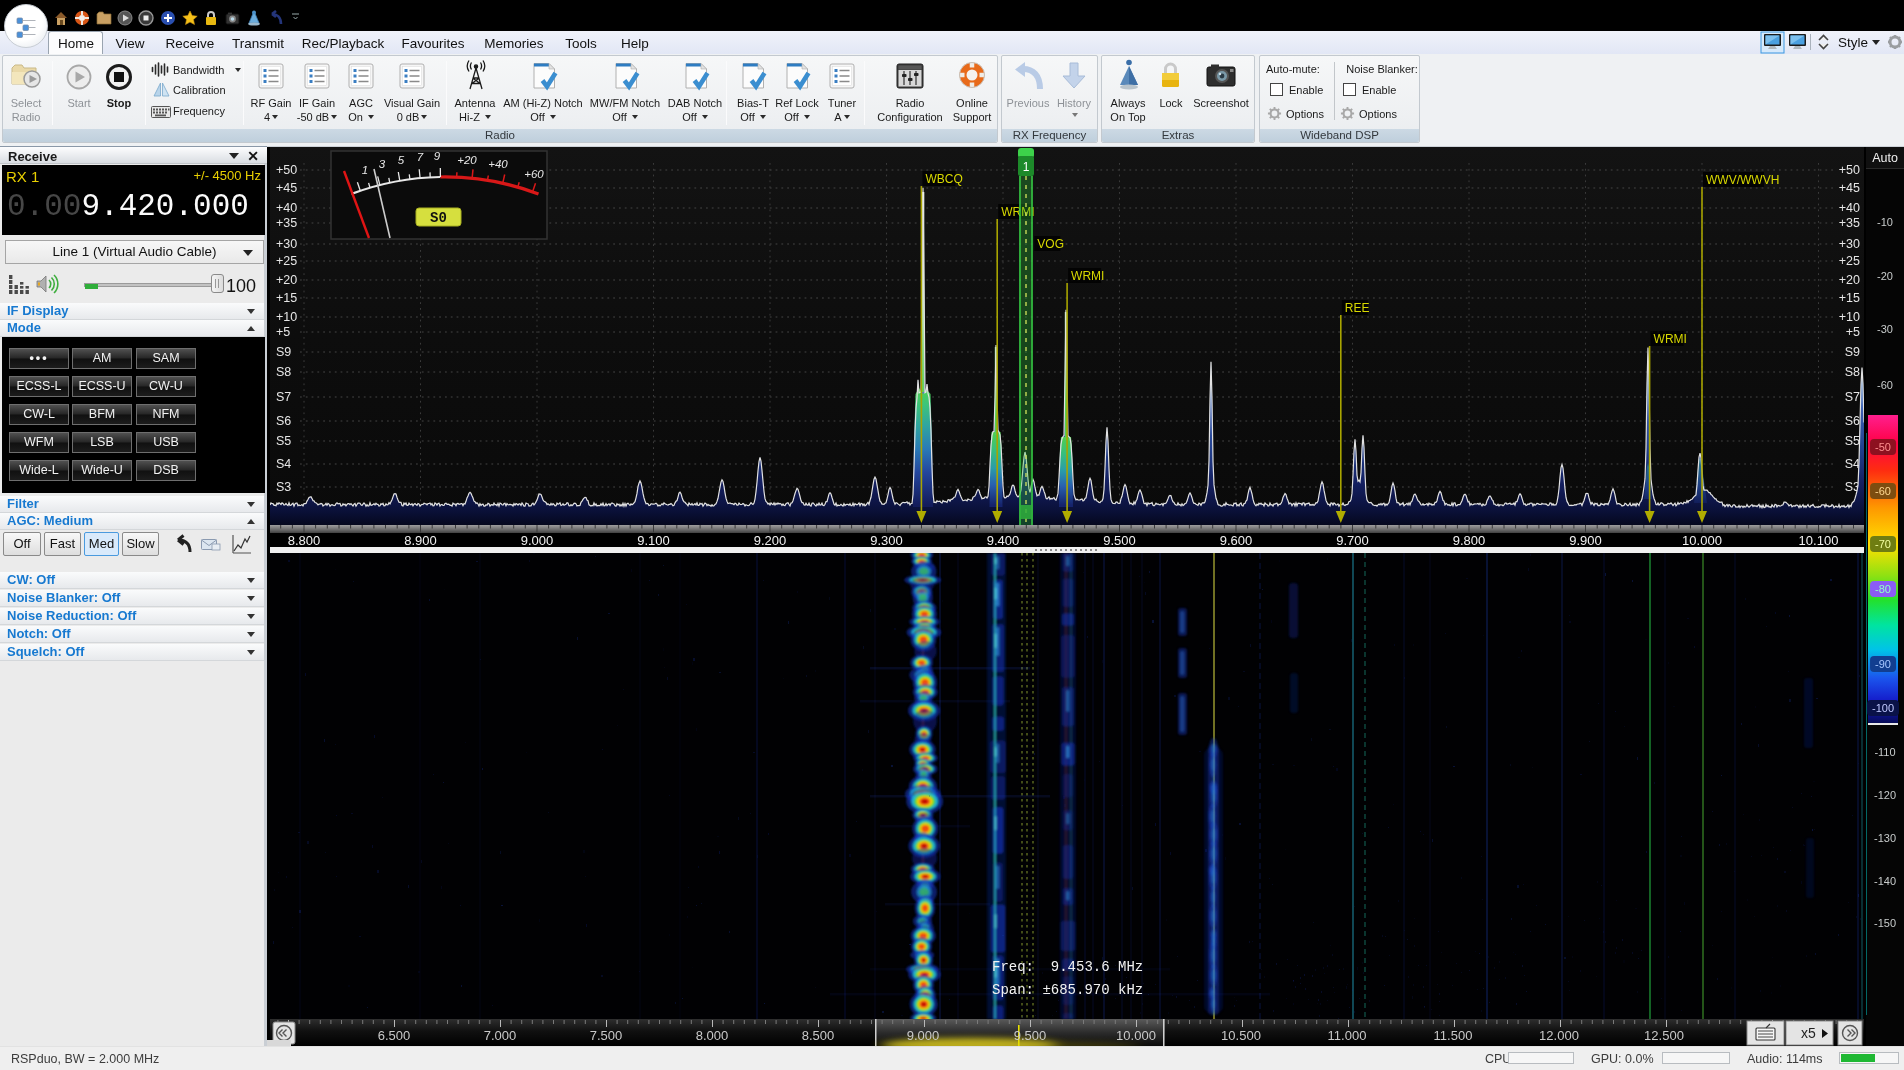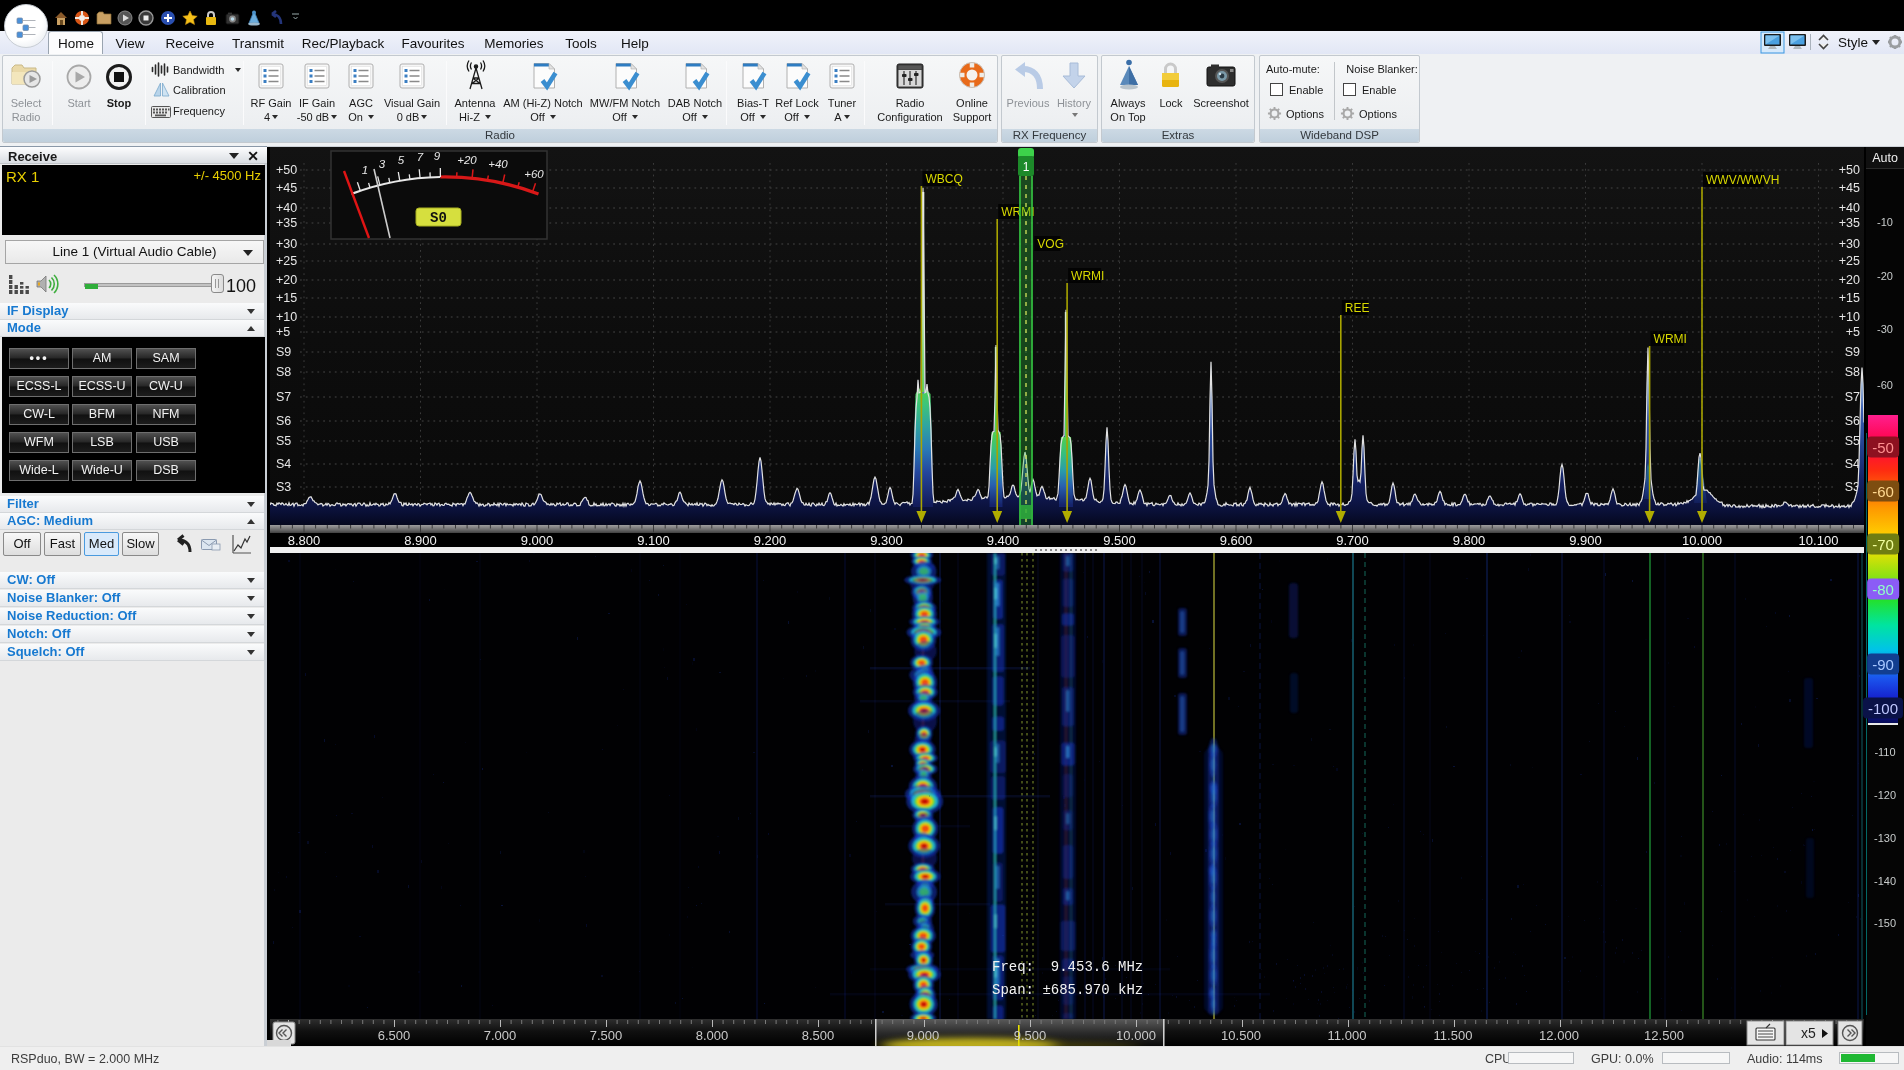--- a/index.html
+++ b/index.html
@@ -19,21 +19,21 @@
 #statusbar{left:0;top:1046px;width:1904px;height:24px;background:#efefef;border-top:1px solid #e2e2e2;font-size:12.5px;color:#3c3c3c}
 .pbar{position:absolute;top:1052px;height:12px;background:#f6f6f6;border:1px solid #b8bcc0}
 #leftpanel{left:0;top:146px;width:267px;height:900px;background:#ebebeb}
 .sechdr{position:absolute;left:0;width:264px;height:17px;background:linear-gradient(#fafbfc,#e7e9ec);border-bottom:1px solid #d4d7da;font-size:13px;font-weight:bold;color:#1779d0;line-height:16px;padding-left:7px}
 .secarr{position:absolute;right:9px;top:6px;width:0;height:0;border-left:4px solid transparent;border-right:4px solid transparent}
 .adn{border-top:5px solid #333}
 .aup{border-bottom:5px solid #333}
 .modebtn{position:absolute;width:60px;height:21px;background:linear-gradient(#505050,#262626 48%,#101010 52%,#1c1c1c);border:1px solid #6e6e6e;color:#f2f2f2;font-size:12.5px;text-align:center;line-height:19px}
 .agcbtn{position:absolute;top:532px;height:24px;background:linear-gradient(#f8f8f8,#dedede);border:1px solid #8a8a8a;border-radius:2px;font-size:13px;color:#111;text-align:center;line-height:22px}
 .sblbl{position:absolute;font-size:11px;color:#c8cccc;transform:translate(-50%,-50%)}
-.sbbadge{position:absolute;font-size:15px;transform:translate(-50%,-50%);padding:2px 5px;border-radius:4px}
+.sbbadge{position:absolute;font-size:11px;transform:translate(-50%,-50%);padding:2px 5px;border-radius:4px}
 #spectrum{left:270px;top:147px;width:1594px;height:400px;background:#0e0e0e}
 #wfall{left:270px;top:553px;width:1594px;height:466px;background:#020204}
 #ovbar{left:270px;top:1019px;width:1594px;height:27px;background:#0a0a0a}
 #sidebar{left:1866px;top:147px;width:38px;height:899px;background:#050505}
 .mono{font-family:"Liberation Mono",monospace}
 </style></head><body>
 <div id="titlebar" class="abs"></div>
 <div id="tabbar" class="abs"></div>
 <div id="appcirc"><svg width="44" height="44" viewBox="0 0 44 44">
       <g stroke="#7a8ea8" fill="#4a90d9" stroke-width="0.8">
@@ -401,20 +401,21 @@
 
 <div id="leftpanel" class="abs" style="border-right:3px solid #c9ced4"></div>
 <div class="abs" style="left:0;top:146px;width:267px;height:18px;background:linear-gradient(#fdfdfe,#d9dde2);border-top:1px solid #8a98a8;border-bottom:1px solid #c0c4c9">
  <span style="position:absolute;left:8px;top:2px;font-size:13px;font-weight:bold;color:#1a1a1a">Receive</span>
  <span style="position:absolute;right:28px;top:6px;width:0;height:0;border-left:5px solid transparent;border-right:5px solid transparent;border-top:6px solid #222"></span>
  <span style="position:absolute;right:8px;top:1px;font-size:14px;color:#111;font-weight:bold">✕</span>
 </div>
 <div class="abs" style="left:2px;top:165px;width:263px;height:70px;background:#000">
  <span style="position:absolute;left:4px;top:3px;font-size:15px;color:#e8cf00">RX 1</span>
  <span style="position:absolute;right:4px;top:3px;font-size:13px;color:#e8cf00">+/- 4500 Hz</span>
+ <div class="mono" style="position:absolute;left:5px;top:24px;font-size:31px;color:#474747;white-space:nowrap">0.00<span style="color:#fbfbfb">9.420.000</span></div>
 </div>
 <div class="abs" style="left:5px;top:240px;width:259px;height:24px;background:linear-gradient(#f7f7f7,#e9e9e9);border:1px solid #a5a5a5;font-size:13.5px;color:#111;text-align:center;line-height:22px">Line 1 (Virtual Audio Cable)
  <span style="position:absolute;right:10px;top:9px;width:0;height:0;border-left:5px solid transparent;border-right:5px solid transparent;border-top:6px solid #222"></span>
 </div>
 <svg class="abs" style="left:9px;top:273px" width="20" height="22" viewBox="0 0 20 22">
     <g fill="#4a4a4a">
       <rect x="0" y="2" width="3.4" height="4"></rect>
       <rect x="0" y="7" width="3.4" height="4"></rect>
       <rect x="0" y="12" width="3.4" height="4"></rect>
       <rect x="0" y="17" width="3.4" height="4"></rect>

